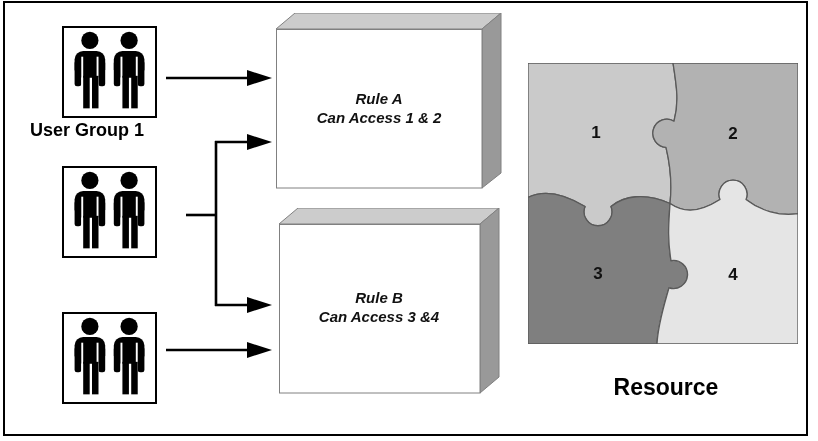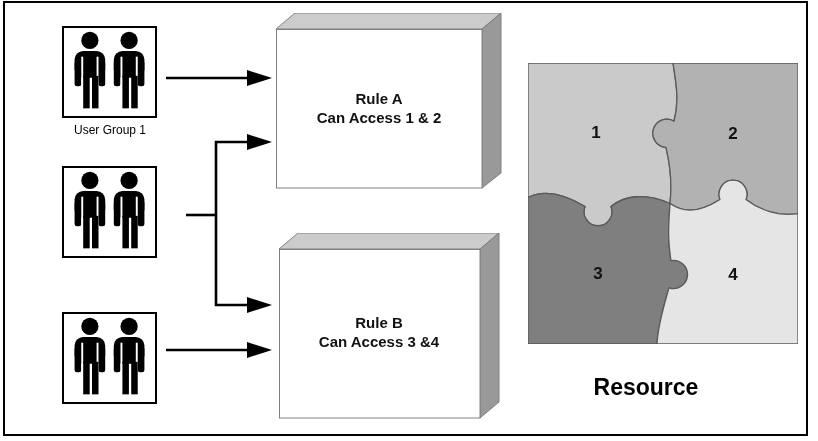--- a/index.html
+++ b/index.html
@@ -4,26 +4,26 @@
 <style>
   html,body{margin:0;padding:0;background:#fff;}
   .canvas{
     position:relative;width:818px;height:441px;background:#fff;overflow:hidden;
     font-family:"Liberation Sans", sans-serif;color:#000;
   }
   .frame{position:absolute;left:3px;top:1px;width:801px;height:431px;border:2px solid #000;}
   .overlay{position:absolute;left:0;top:0;width:818px;height:441px;pointer-events:none;}
   .ug-box{position:absolute;width:95px;height:92px;border:2px solid #000;background:#fff;box-sizing:border-box;}
   .ug-box svg{display:block;width:100%;height:100%;}
-  .ug-label{position:absolute;width:160px;left:30px;text-align:center;font-weight:normal;font-size:12px;line-height:18px;}
+  .ug-label{position:absolute;width:160px;left:30px;text-align:left;font-weight:bold;font-size:18px;line-height:18px;}
   .rule-box{position:absolute;}
   .rule-box text{font-family:"Liberation Sans",sans-serif;font-weight:bold;font-size:15px;fill:#111;text-anchor:middle;}
   .puzzle{position:absolute;left:528px;top:63px;width:270px;height:281px;}
   .puzzle text{font-family:"Liberation Sans",sans-serif;font-weight:bold;font-size:17px;fill:#111;text-anchor:middle;}
-  .resource-label{position:absolute;left:516px;top:374px;width:260px;text-align:center;font-weight:bold;font-size:23px;}
+  .resource-label{position:absolute;left:536px;top:374px;width:260px;text-align:center;font-weight:bold;font-size:23px;}
   .hidden-defs{position:absolute;width:0;height:0;overflow:hidden;}
 </style>
 </head>
 <body>
 
 <div class="canvas">
 
   <div class="frame"></div>
 
   <svg class="hidden-defs" aria-hidden="true">
@@ -73,31 +73,31 @@
     </svg>
   </div>
 
   <div class="ug-box" style="left:62px;top:312px;">
     <svg viewBox="0 0 95 92">
       <use href="#person-shape" x="7" y="4"></use>
       <use href="#person-shape" x="48" y="4"></use>
     </svg>
   </div>
 
-  <div class="rule-box" style="left:276px;top:13px;width:226px;height:176px;">
+  <div class="rule-box" style="left:276px;top:13px;width:226px;height:176px;font-style:italic;">
     <svg viewBox="0 0 226 176" width="226" height="176">
       <polygon points="0,16 19,0 225,0 206,16" fill="#cccccc" stroke="#808080" stroke-width="1"></polygon>
       <polygon points="206,16 225,0 225,160 206,175" fill="#999999" stroke="#808080" stroke-width="1"></polygon>
       <rect x="0.5" y="16.5" width="205.5" height="158.5" fill="#ffffff" stroke="#808080" stroke-width="1"></rect>
       <text x="103" y="91">Rule A</text>
       <text x="103" y="110">Can Access 1 &amp; 2</text>
     </svg>
   </div>
 
-  <div class="rule-box" style="left:279px;top:233px;width:221px;height:202px;">
+  <div class="rule-box" style="left:279px;top:208px;width:221px;height:202px;font-style:italic;">
     <svg viewBox="0 0 221 186" width="221" height="186">
       <polygon points="0,16 19,0 220,0 201,16" fill="#cccccc" stroke="#808080" stroke-width="1"></polygon>
       <polygon points="201,16 220,0 220,169 201,185" fill="#999999" stroke="#808080" stroke-width="1"></polygon>
       <rect x="0.5" y="16.5" width="200.5" height="168.5" fill="#ffffff" stroke="#808080" stroke-width="1"></rect>
       <text x="100" y="95">Rule B</text>
       <text x="100" y="114">Can Access 3 &amp;4</text>
     </svg>
   </div>
 
   <div class="puzzle">

